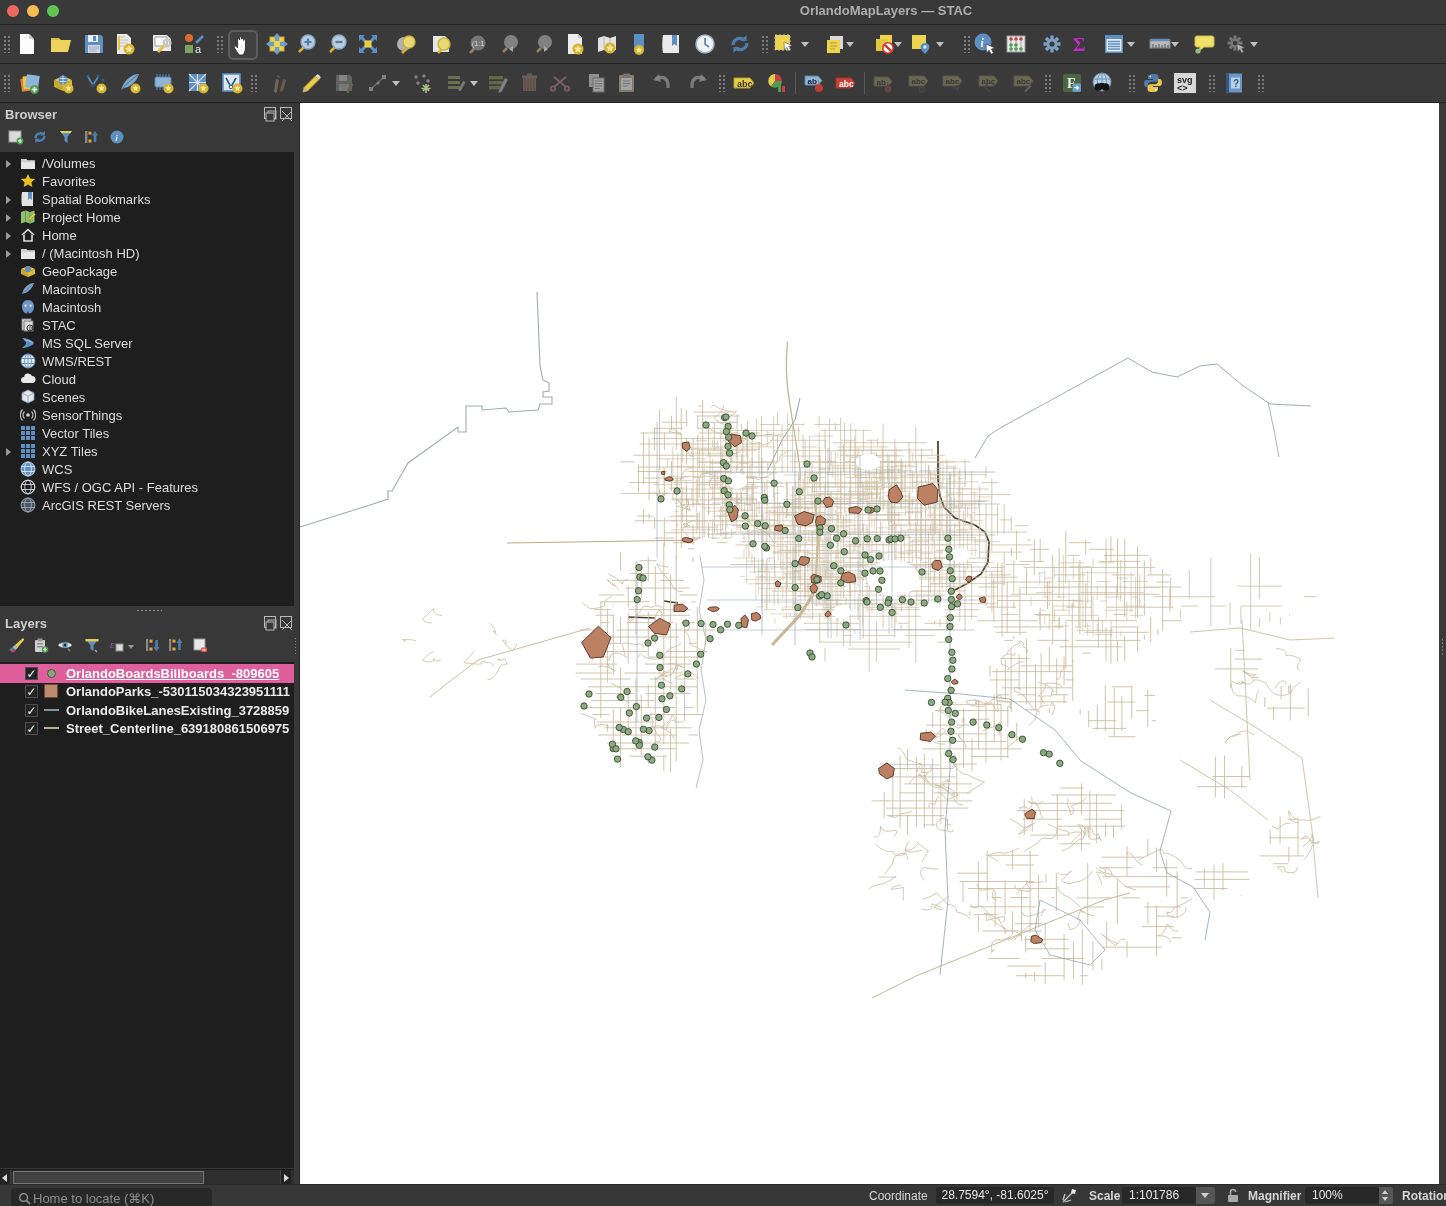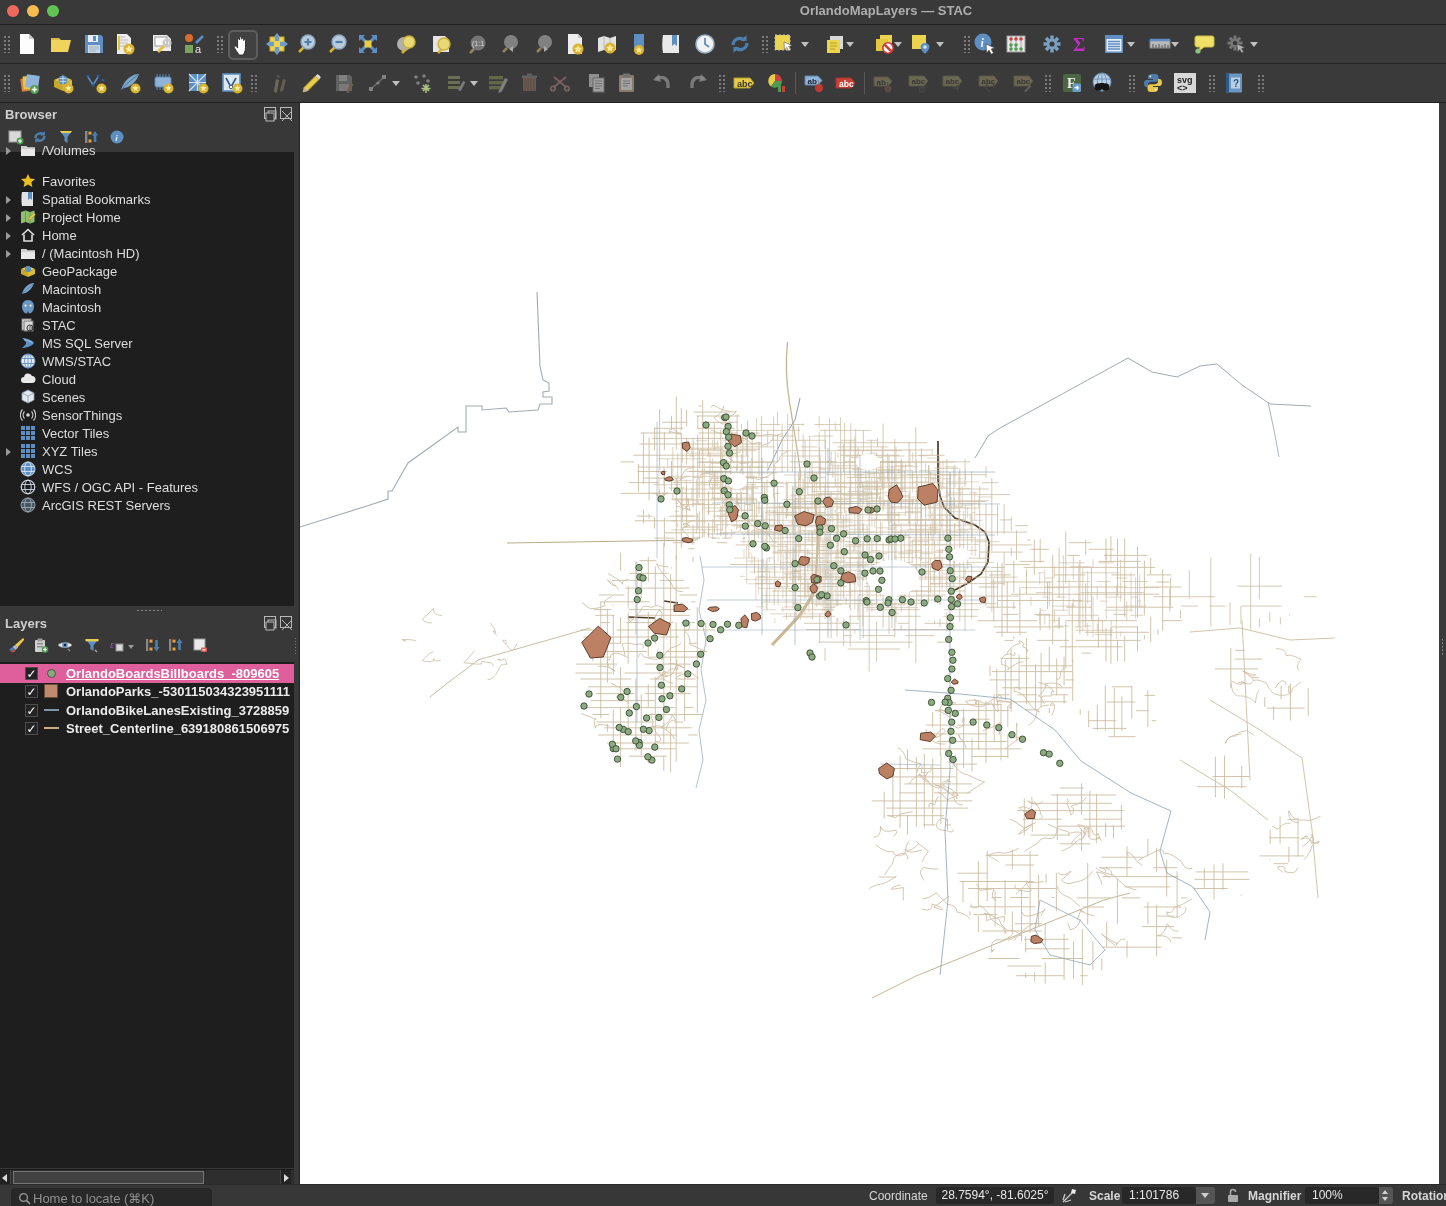--- a/index.html
+++ b/index.html
@@ -514,21 +514,21 @@
         <rect x="4.5" y="2.6" width="3" height="3" fill="#e8a03a"></rect>
         <rect x="4.5" y="10.5" width="3" height="3" fill="#e8a03a"></rect>
         <path d="M11 13V5" stroke="#4d7fae" stroke-width="2.6"></path>
         <path d="M11 2l3 4.5H8z" fill="#4d7fae"></path>
       </svg></div>
 <div class="abs" style="left:109px;top:26px;width:16px;height:16px"><svg width="16" height="16" viewBox="0 0 16 16">
         <circle cx="8" cy="8" r="6.5" fill="#5d8fc3"></circle>
         <text x="6.3" y="11.5" font-size="9" font-style="italic" font-weight="bold" fill="#e9f0f7" font-family="Liberation Serif">i</text>
       </svg></div>
 <div class="tree" style="top:49px;height:454px"></div>
-<div class="trow" style="top:38px">
+<div class="trow" style="top:51px">
       <div class="exp"></div>
       <div class="ticon"><svg width="16" height="16" viewBox="0 0 16 16">
           <path d="M1 4h5l1.5 1.5H15V14H1z" fill="#e8e8e8"></path>
           <path d="M1 4h5l1.5 1.5H15v1.8H1z" fill="#cfcfcf"></path>
         </svg></div>
       <div class="lbl">/Volumes</div>
     </div>
 <div class="trow" style="top:69.0px">
       <div class="ticon"><svg width="16" height="16" viewBox="0 0 16 16">
           <path d="M8 1l2.1 4.4 4.9.6-3.6 3.3.9 4.7L8 11.6 3.7 14l.9-4.7L1 6l4.9-.6z" fill="#e8c020"></path>
@@ -607,21 +607,21 @@
           <path d="M4 4.8c3 .5 7 1.5 8.5 3.2" stroke="#b9cfe3" fill="none" stroke-width=".8"></path>
         </svg></div>
       <div class="lbl">MS SQL Server</div>
     </div>
 <div class="trow" style="top:249.0px">
       <div class="ticon"><svg width="16" height="16" viewBox="0 0 16 16">
           <circle cx="8" cy="8" r="7" fill="#e9eef3"></circle>
           <path d="M8 1a7 7 0 0 0 0 14M8 1a7 7 0 0 1 0 14M1.5 5.5h13M1.5 10.5h13M8 1v14" stroke="#5d8fc3" fill="none" stroke-width=".9"></path>
           <ellipse cx="8" cy="8" rx="3.4" ry="7" fill="none" stroke="#5d8fc3" stroke-width=".9"></ellipse>
         </svg></div>
-      <div class="lbl">WMS/STAC</div>
+      <div class="lbl">WMS/REST</div>
     </div>
 <div class="trow" style="top:267.0px">
       <div class="ticon"><svg width="16" height="16" viewBox="0 0 16 16">
           <path d="M4 12a3 3 0 0 1 0-6 4.2 4.2 0 0 1 8-1 3.3 3.3 0 0 1 0 7z" fill="#e9e9e9"></path>
         </svg></div>
       <div class="lbl">Cloud</div>
     </div>
 <div class="trow" style="top:285.0px">
       <div class="ticon"><svg width="16" height="16" viewBox="0 0 16 16">
           <path d="M8 1l6 3v7l-6 3-6-3V4z" fill="#e3e8ee" stroke="#8a9ab0" stroke-width=".8"></path>

